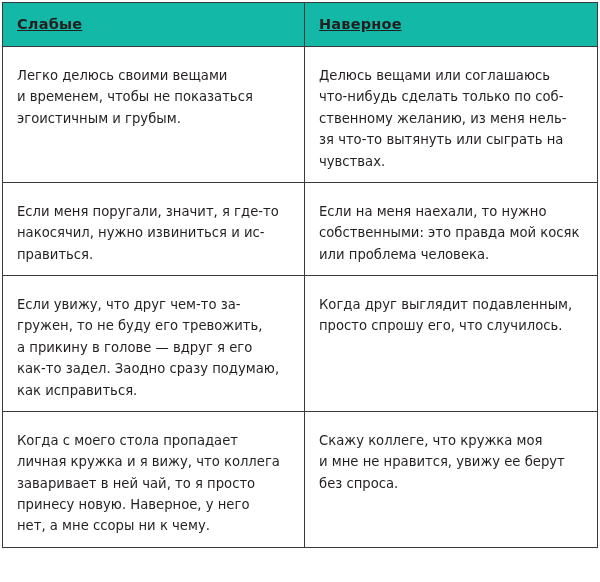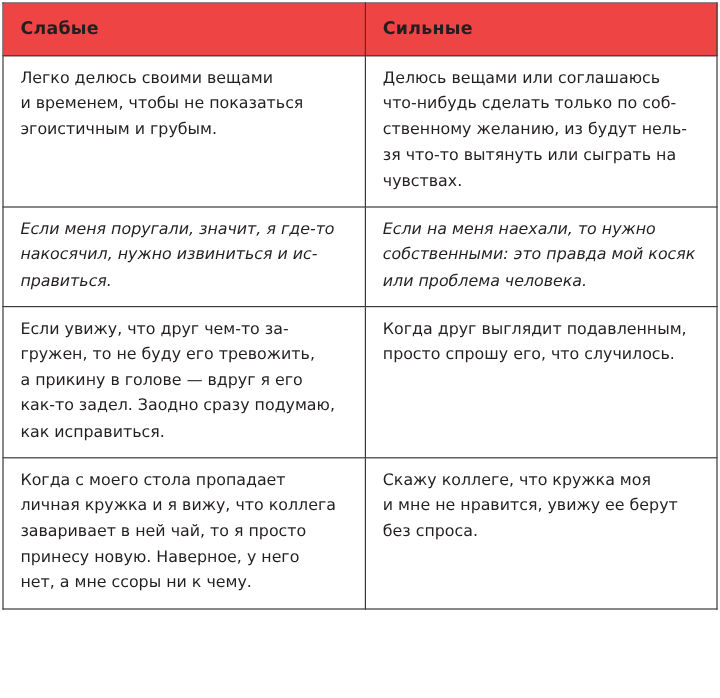--- a/index.html
+++ b/index.html
@@ -27,79 +27,80 @@
     border-collapse: collapse;
     width: 595px;
     table-layout: fixed;
     border: 1.5px solid #3a3a3a;
   }
 
   table.compare-table col.col-weak  { width: 302px; }
   table.compare-table col.col-strong { width: 293px; }
 
   thead th {
-    background: #ef4444;
+    background: #14b8a6;
     border: 1.5px solid #3a3a3a;
     text-align: left;
     font-weight: bold;
     font-size: 14.5px;
     letter-spacing: 0.2px;
     padding: 13px 0 14px 14px;
     vertical-align: middle;
     height: 42px;
     box-sizing: border-box;
+    text-decoration: underline;
   }
 
   tbody td {
     border: 1.5px solid #3a3a3a;
     vertical-align: top;
-    padding: 8px 12px 10px 14px;
+    padding: 18px 12px 10px 14px;
     font-size: 13.2px;
     line-height: 1.62;
     background: #ffffff;
     box-sizing: border-box;
   }
 
   tbody td .cell-text {
     display: block;
     white-space: pre-line;
   }
 
   tbody tr.row-1 td { height: 123px; }
   tbody tr.row-2 td { height: 85px;  }
-  tbody tr.row-3 td { height: 80px; font-style: italic;  }
+  tbody tr.row-3 td { height: 80px;  }
   tbody tr.row-4 td { height: 121px; }
   tbody tr.row-5 td { height: 126px; }
 </style>
 </head>
 <body>
 
 <div class="table-wrap">
   <table class="compare-table">
     <colgroup>
       <col class="col-weak">
       <col class="col-strong">
     </colgroup>
     <thead>
       <tr>
         <th>Слабые</th>
-        <th>Сильные</th>
+        <th>Наверное</th>
       </tr>
     </thead>
     <tbody>
       <tr class="row-1">
         <td>
           <span class="cell-text">Легко делюсь своими вещами
 и временем, чтобы не показаться
 эгоистичным и грубым.</span>
         </td>
         <td>
           <span class="cell-text">Делюсь вещами или соглашаюсь
 что-нибудь сделать только по соб-
-ственному желанию, из будут нель-
+ственному желанию, из меня нель-
 зя что-то вытянуть или сыграть на
 чувствах.</span>
         </td>
       </tr>
       <tr class="row-3">
         <td>
           <span class="cell-text">Если меня поругали, значит, я где-то
 накосячил, нужно извиниться и ис-
 правиться.</span>
         </td>

